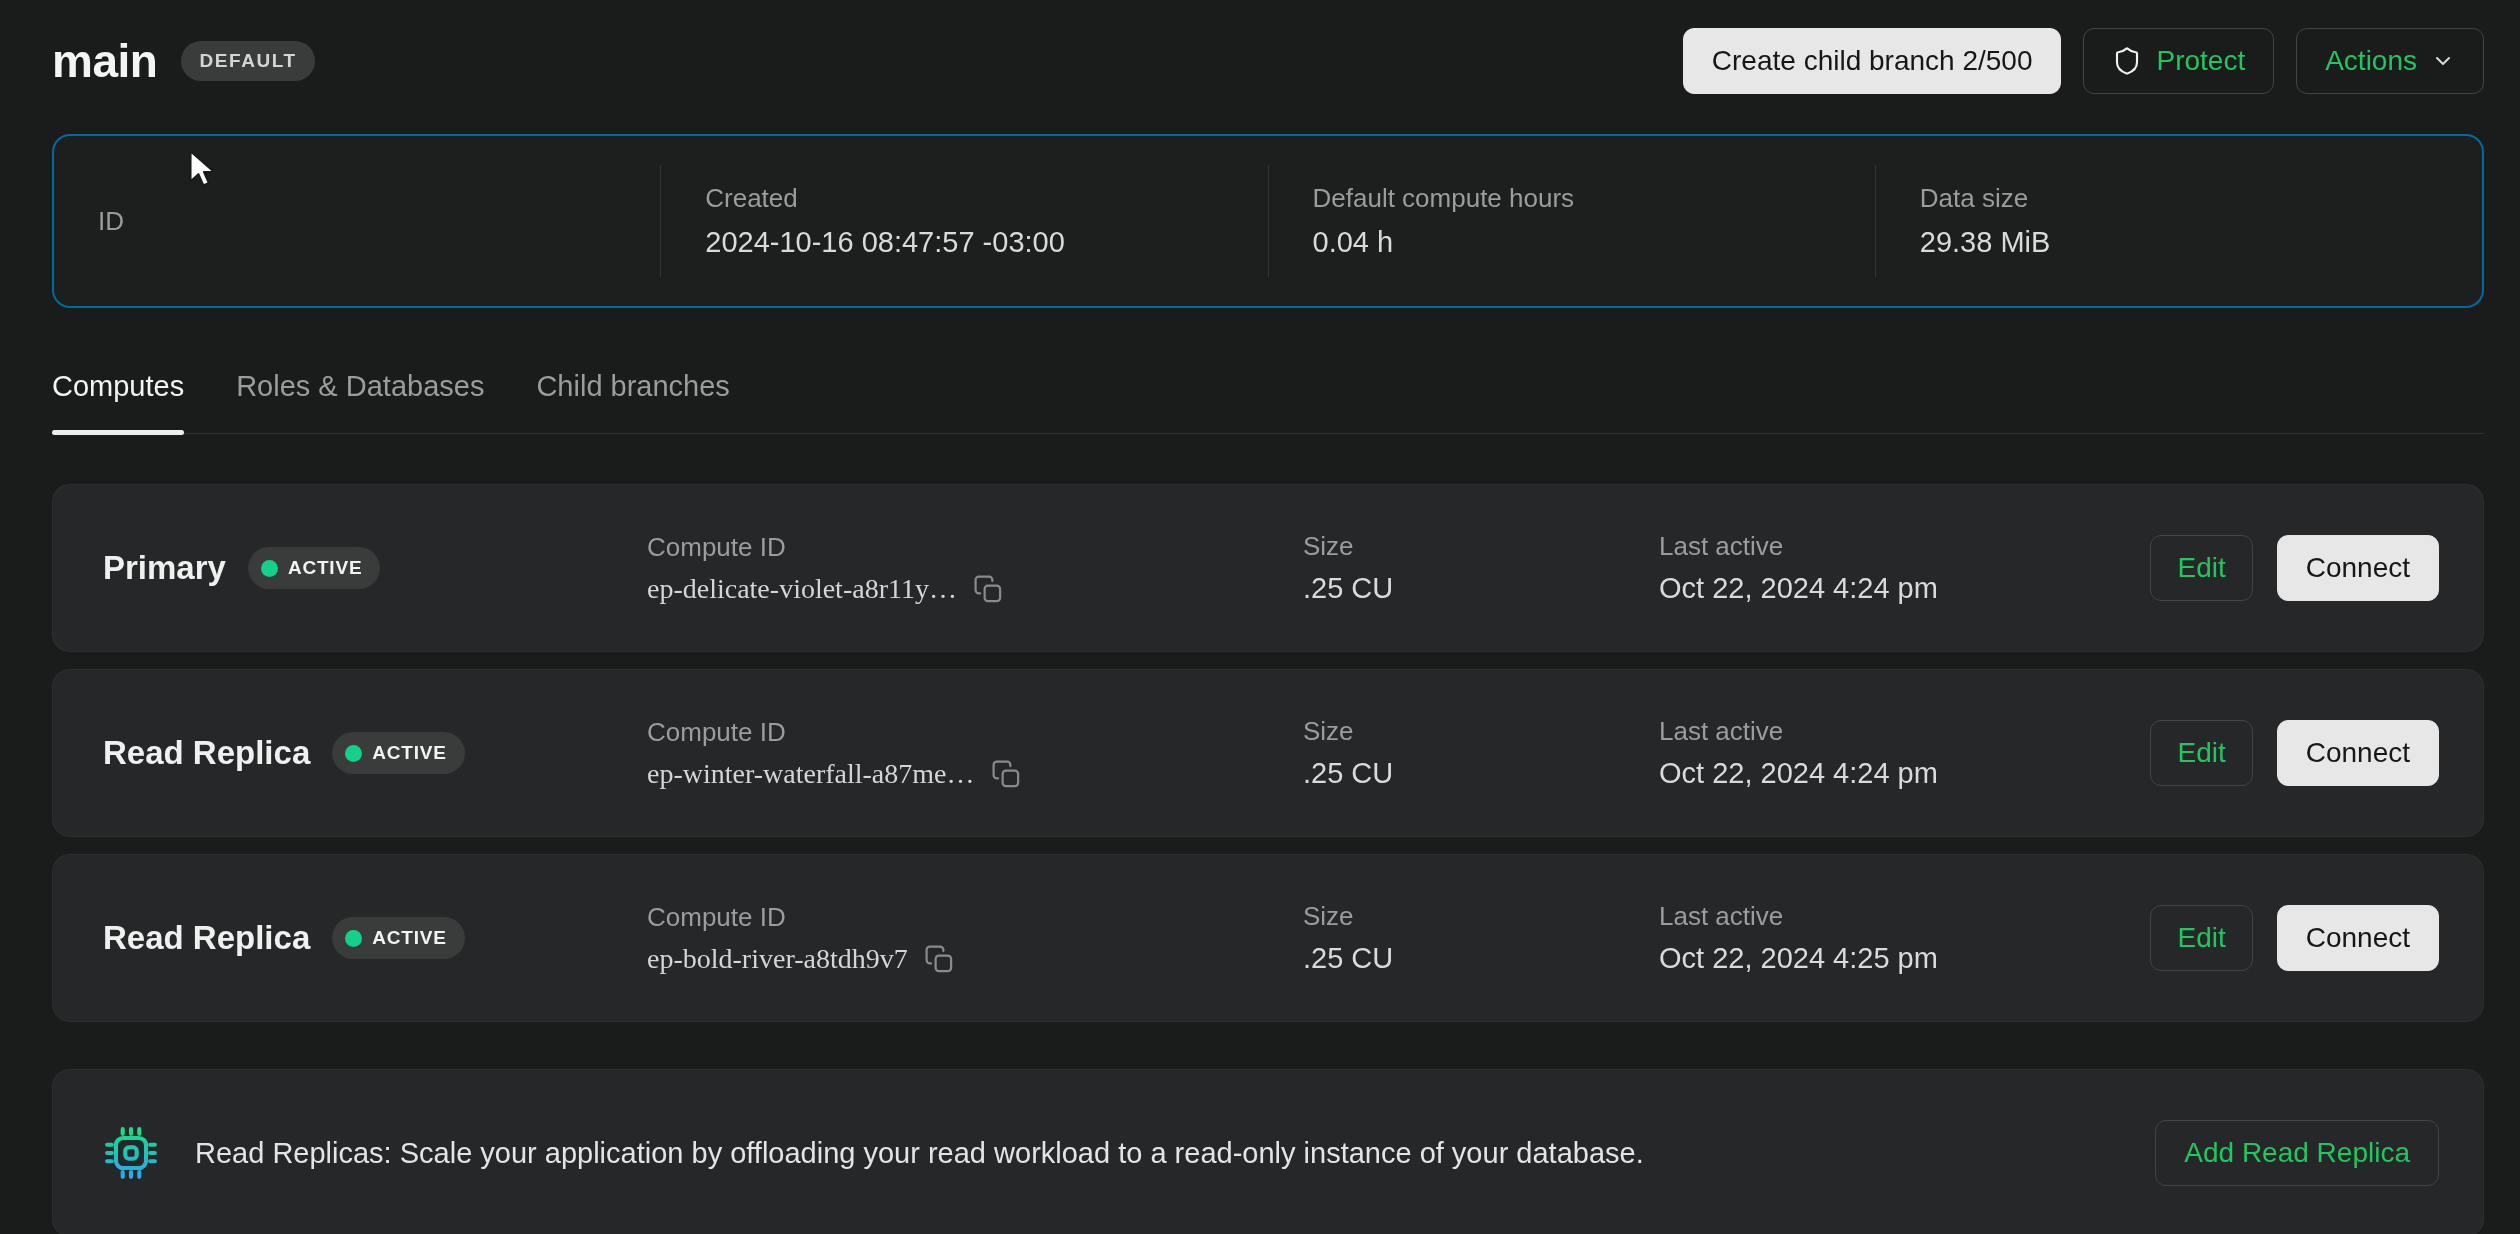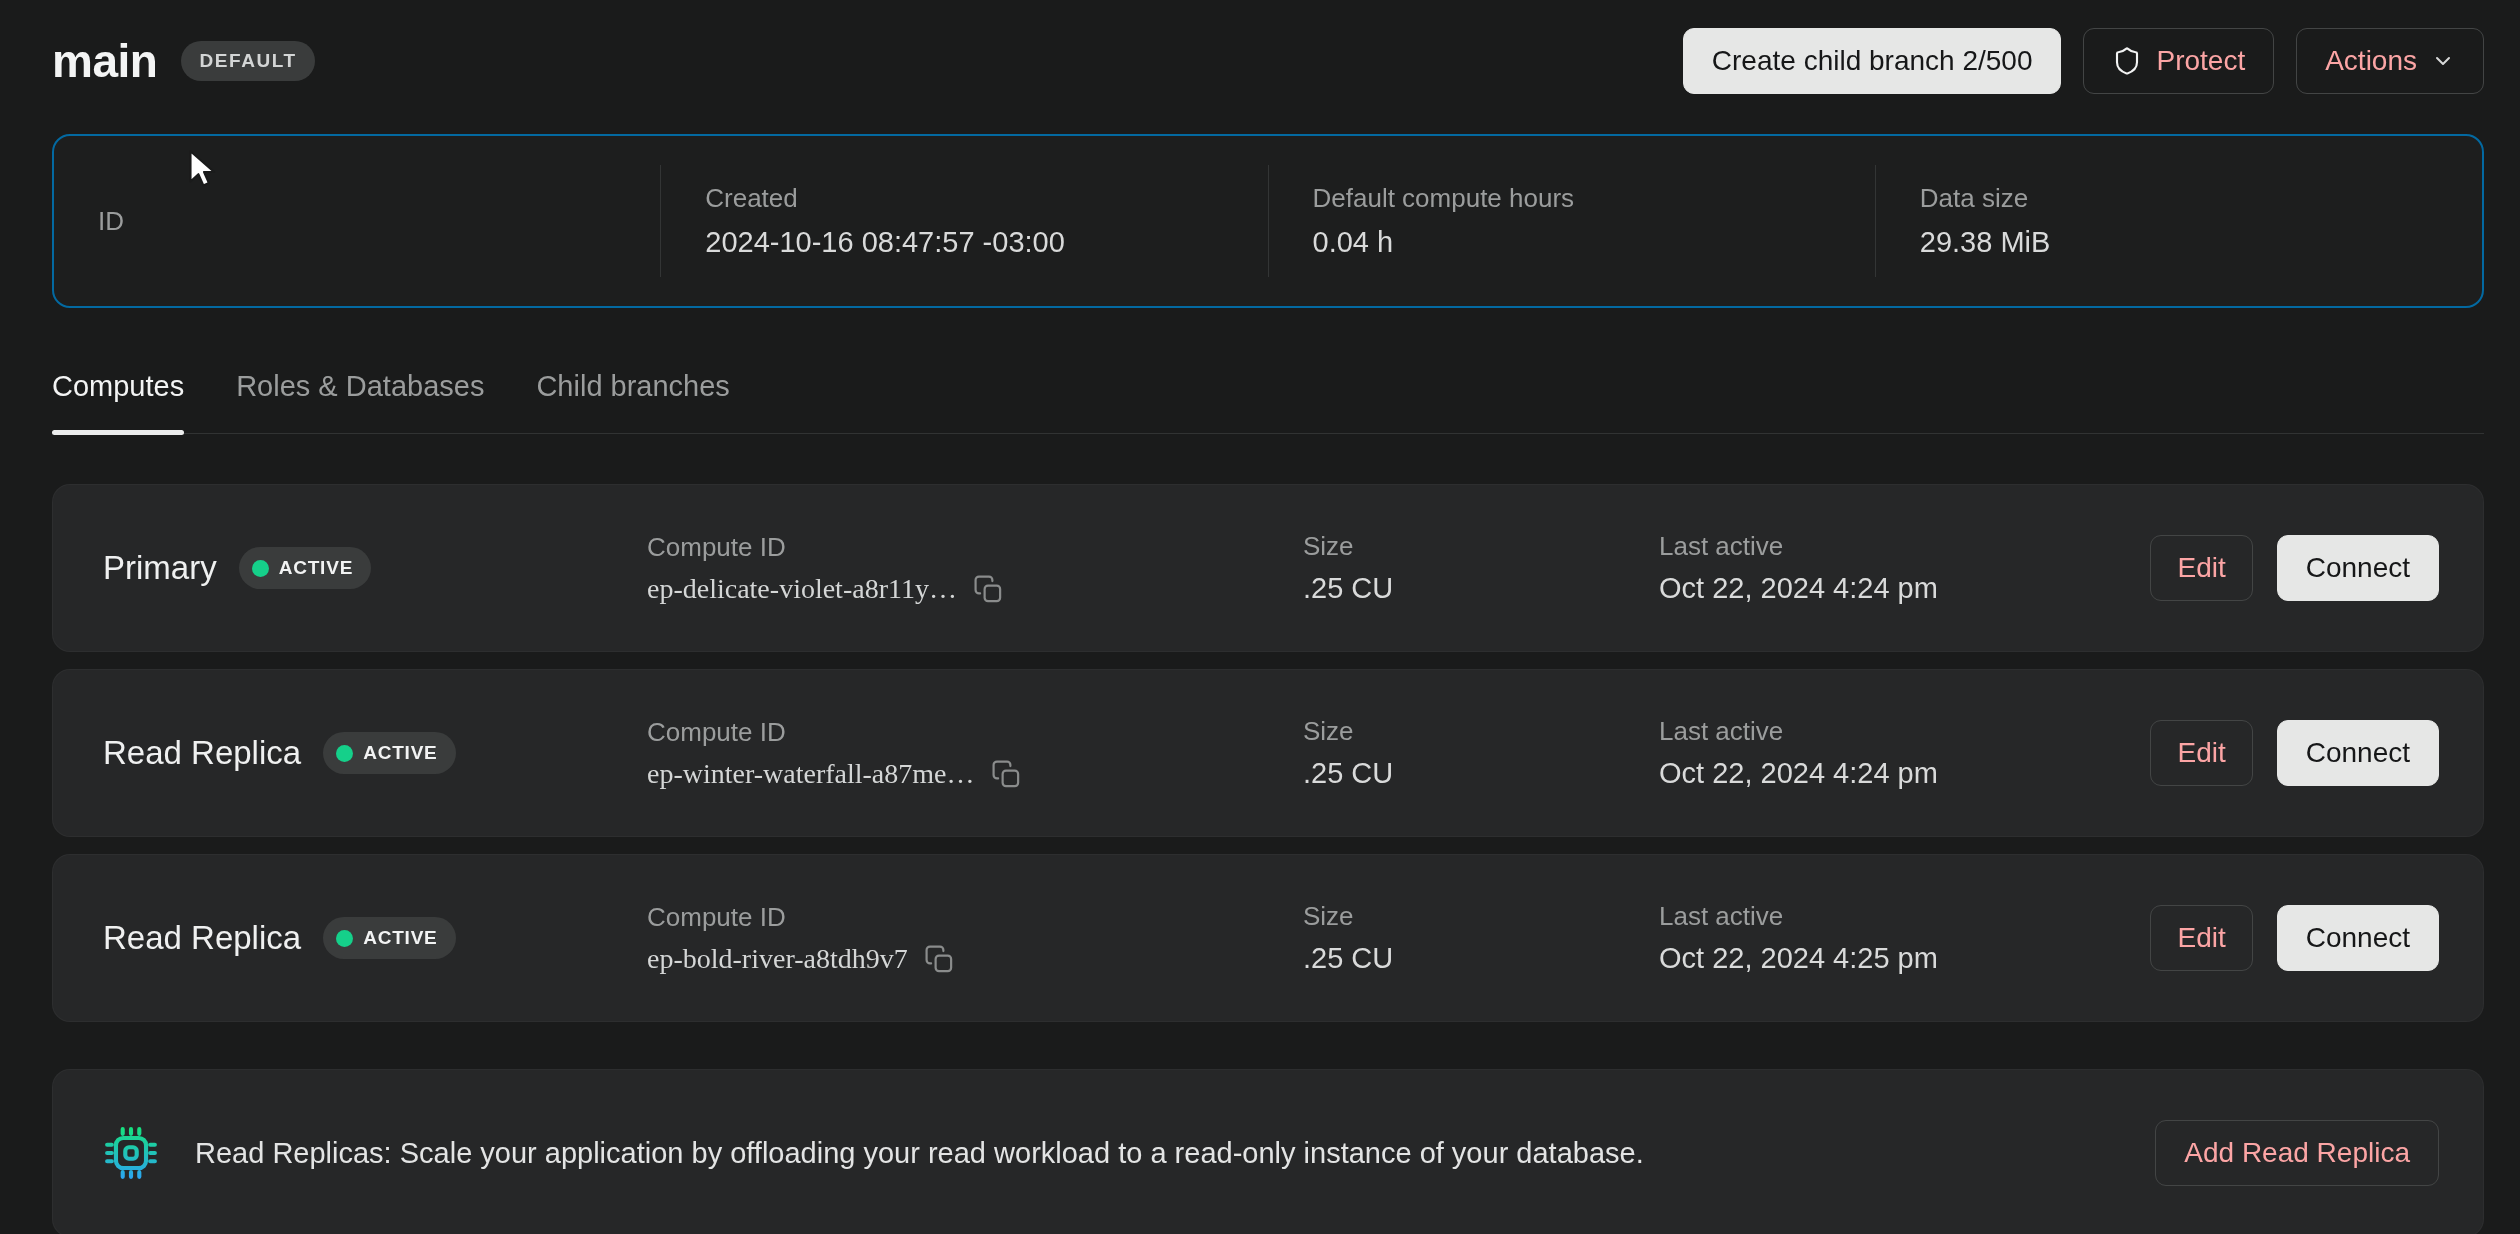--- a/index.html
+++ b/index.html
@@ -18,21 +18,21 @@
     background:#3a3c3c; color:#d3d5d5; font-size:19px; font-weight:700;
     letter-spacing:1.6px; padding:9px 18px; border-radius:999px;
   }
   .header-actions{ display:flex; align-items:center; gap:22px; }
   .btn{
     display:inline-flex; align-items:center; justify-content:center; gap:14px;
     height:66px; padding:0 28px; border-radius:11px; font-size:28px;
     font-family:inherit; cursor:pointer; white-space:nowrap;
   }
   .btn-white{ background:#e6e7e6; border:1px solid #e6e7e6; color:#161718; font-weight:500; }
-  .btn-outline{ background:transparent; border:1px solid #434545; color:#fca5a5; font-weight:400; }
+  .btn-outline{ background:transparent; border:1px solid #434545; color:#22c55e; font-weight:400; }
   .icon{ display:inline-flex; align-items:center; justify-content:center; }
   
   .info-card{
     margin-top:40px; height:174px; border:2px solid #0369a1; border-radius:18px;
     background:#1d1e1e; display:flex; align-items:center;
   }
   .info-col{
     flex:1 1 0; min-width:0; height:112px; padding:0 44px;
     display:flex; flex-direction:column; justify-content:center; gap:12px;
   }
@@ -52,21 +52,21 @@
   .rows{ margin-top:50px; display:flex; flex-direction:column; gap:17px; }
   .card{
     background:#262728; border:1px solid rgba(255,255,255,0.035); border-radius:18px;
   }
   .row{
     height:168px; display:grid;
     grid-template-columns: 544px 656px 356px 1fr auto;
     align-items:center; padding:0 44px 0 50px;
   }
   .name-cell{ display:flex; align-items:center; gap:22px; }
-  .row-name{ font-size:33px; font-weight:400; color:#eff0f0;text-align:center; }
+  .row-name{ font-size:33px; font-weight:700; color:#eff0f0;text-align:center; }
   .badge-active{
     display:inline-flex; align-items:center; gap:10px;
     background:#3a3c3c; border-radius:999px; padding:10px 18px 10px 13px;
     font-size:19px; font-weight:700; letter-spacing:0.8px; color:#f2f3f3;
   }
   .dot{ width:17px; height:17px; border-radius:50%; background:#15d08a; }
   .cell{ display:flex; flex-direction:column; gap:10px; min-width:0; padding-right:30px; }
   .mono{ font-family:Liberation Serif, serif; font-size:28px; color:#d4d6d6;align-items:flex-end; }
   .actions-cell{ display:flex; align-items:center; gap:24px; justify-self:end; }
   .btn-edit{ padding:0 26px; }

